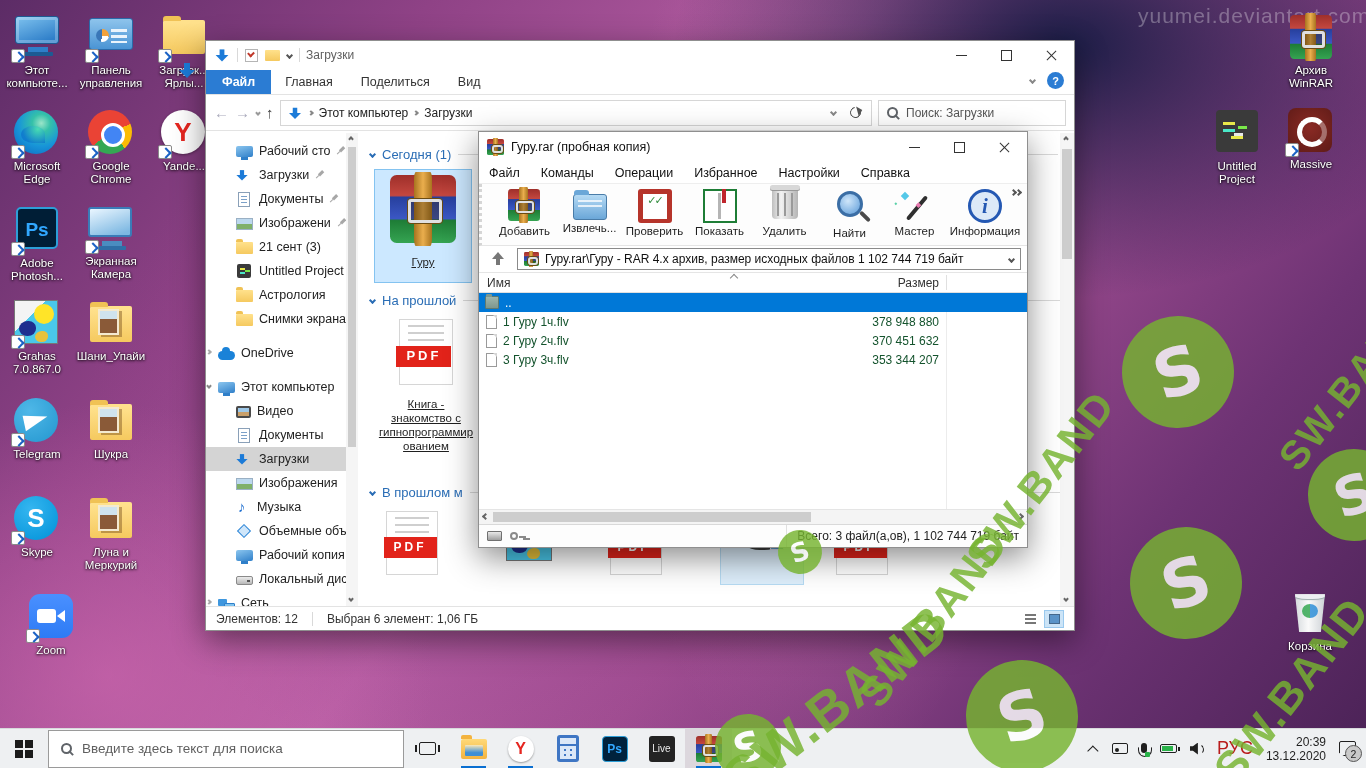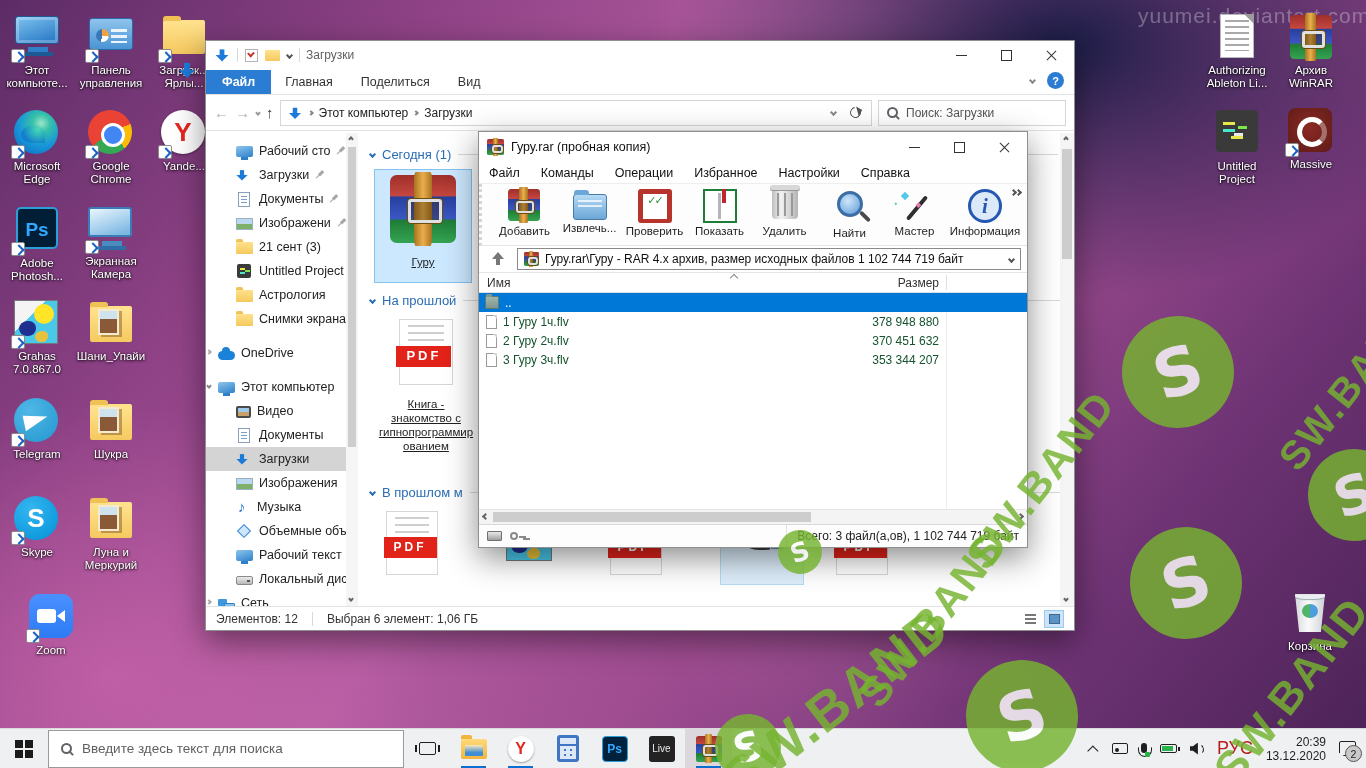--- a/index.html
+++ b/index.html
@@ -385,27 +385,20 @@
   </div>
 
   <div class="dicon" style="left:1px;top:594px;padding-left:28px;">
     <div class="dic">
         <div class="i-zoom abs"></div>
         <span class="sc"></span>
       </div>
     <div class="dlabel">Zoom</div>
   </div>
 
-  <div class="dicon" style="left:1201px;top:14px;">
-    <div class="dic">
-        <div class="docpage abs" style="left:6px;top:0;width:34px;height:44px;"></div>
-      </div>
-    <div class="dlabel">Authorizing
-Ableton Li...</div>
-  </div>
   <div class="dicon" style="left:1275px;top:14px;">
     <div class="dic">
         <div class="rar abs" style="left:2px;top:1px;width:42px;height:44px;"></div>
       </div>
     <div class="dlabel">Архив
 WinRAR</div>
   </div>
   <div class="dicon" style="left:1201px;top:108px;">
     <div class="dic">
         <div class="i-als"></div>
@@ -558,21 +551,21 @@
             <span>Музыка</span>
           </div>
         <div class="nitem">
             <span class="nico">
               <i class="ni-3d abs" style="position:absolute;"></i>
             </span>
             <span>Объемные объе</span>
           </div>
         <div class="nitem">
             <span class="nico ni-desktop"></span>
-            <span>Рабочий текст</span>
+            <span>Рабочий копия</span>
           </div>
         <div class="nitem">
             <span class="nico ni-drive"></span>
             <span>Локальный дис</span>
           </div>
         <div class="nitem lvl1">
             <span class="cvx cv cv-r" style="width:4px;height:4px;border-color:#aaa;"></span>
             <span class="nico ni-net"></span>
             <span>Сеть</span>
           </div>

